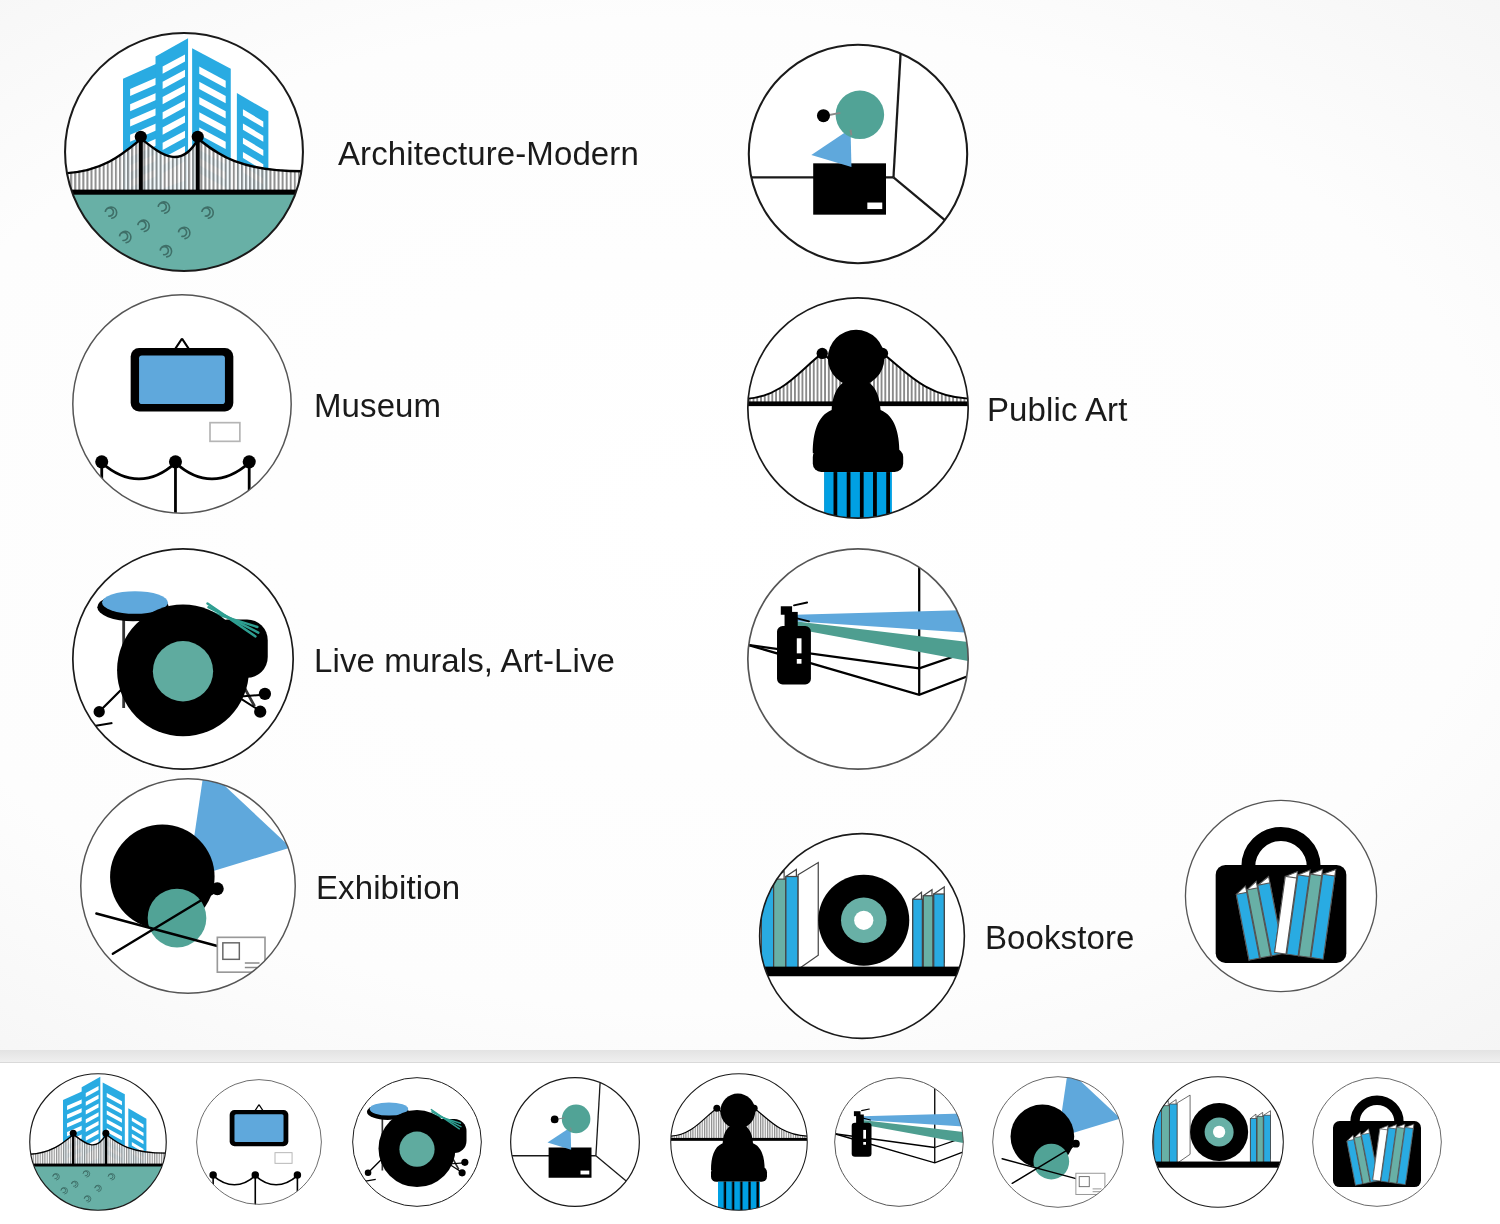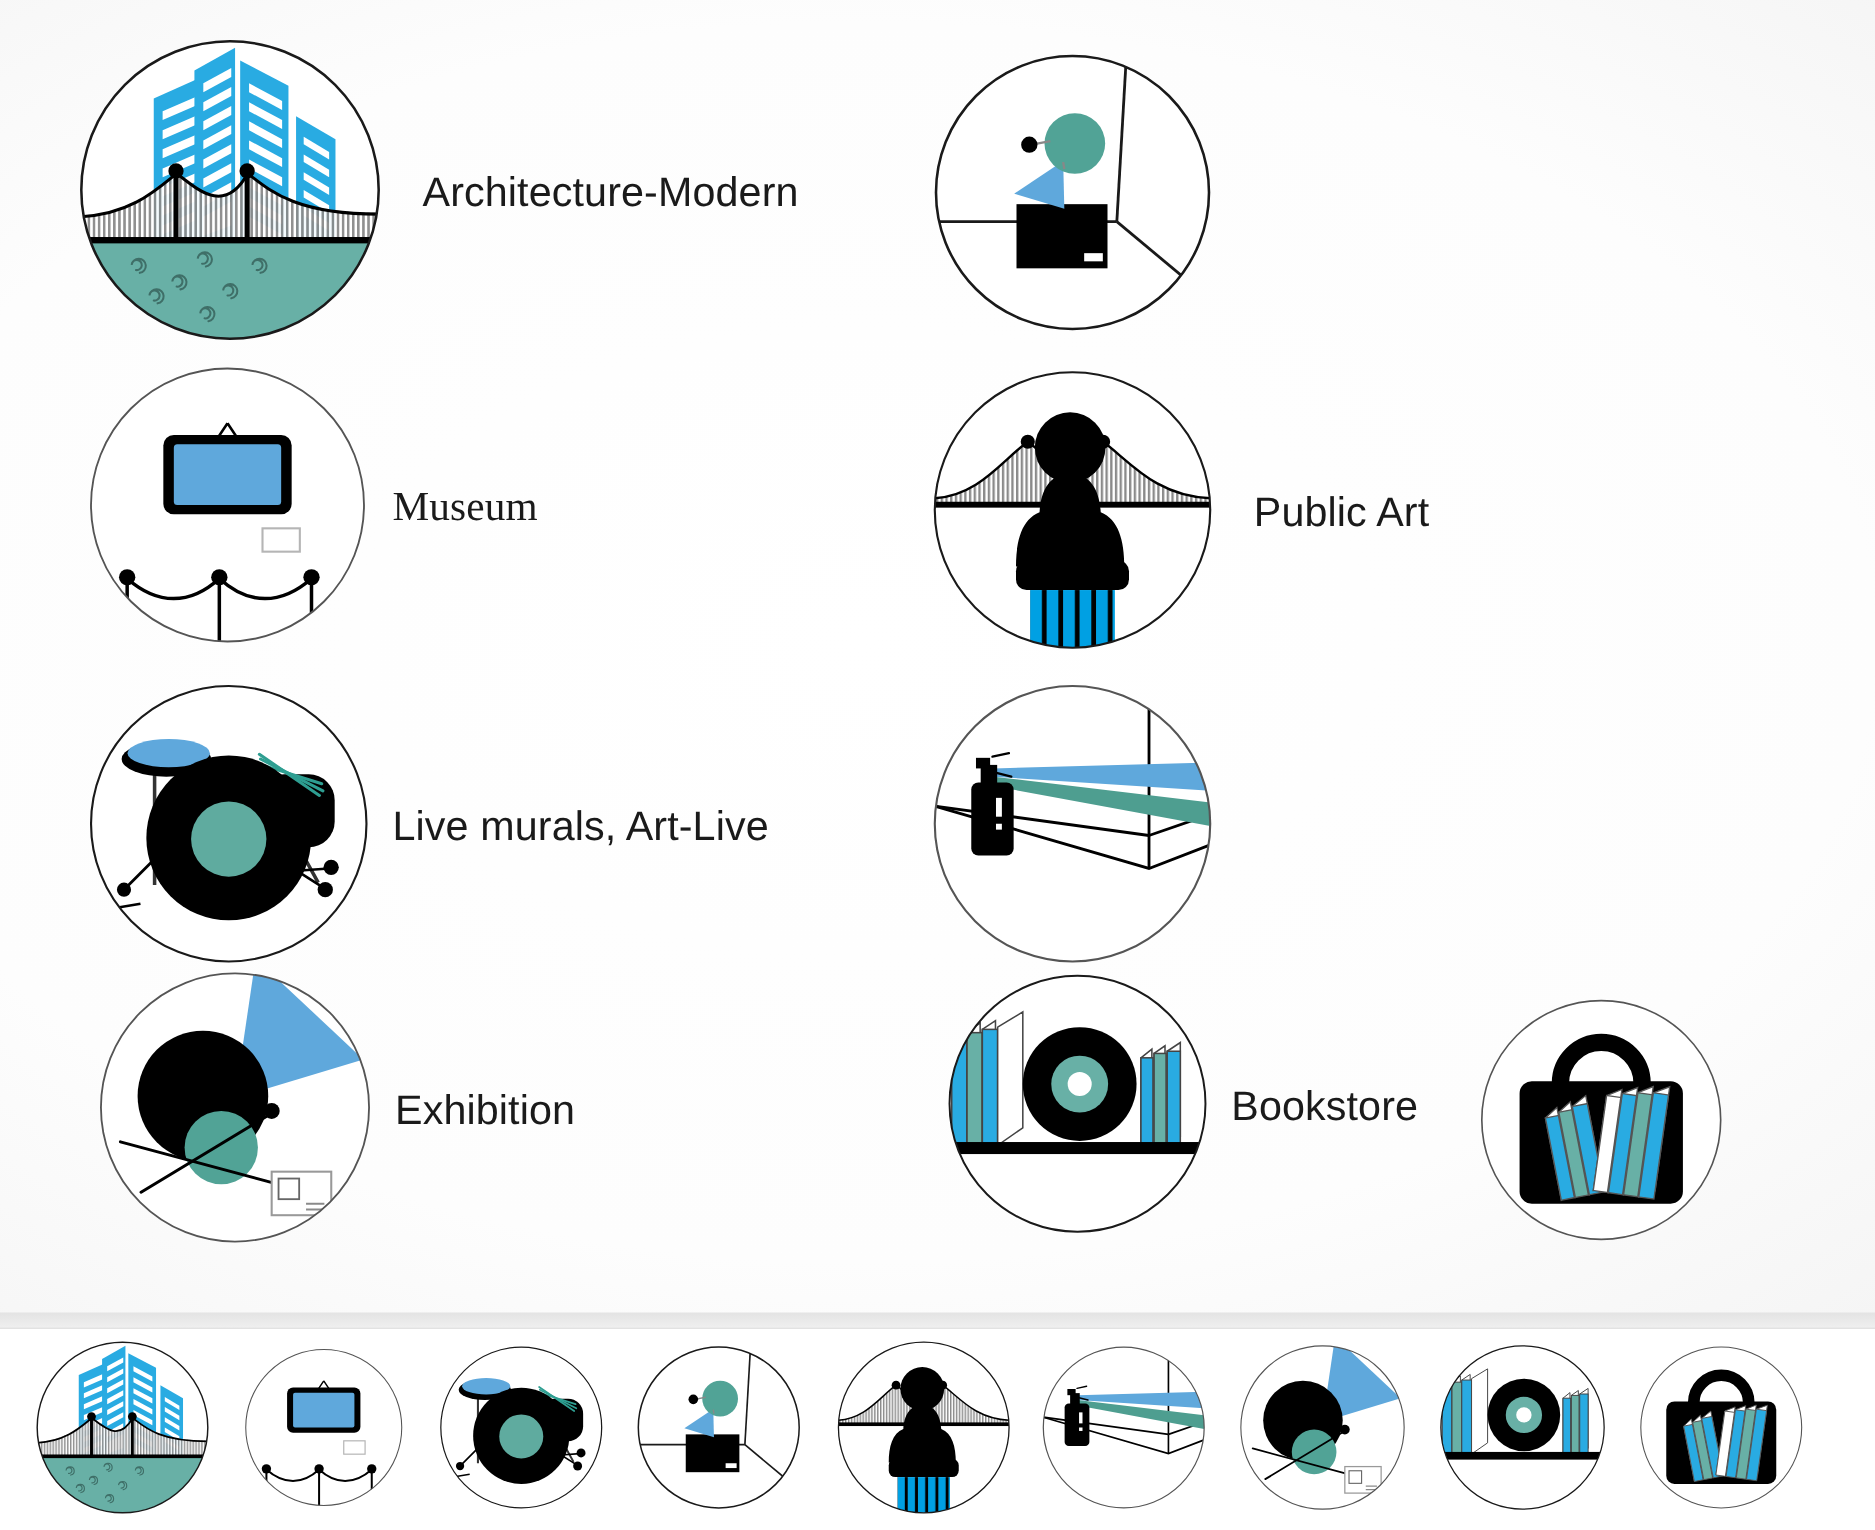--- a/index.html
+++ b/index.html
@@ -416,30 +416,30 @@
         </svg>
     </div>
   </div>
 
   <div class="icon-row" style="left:70px; top:292px;">
     <div class="icon-circle">
       <svg width="224" height="224" viewBox="0 0 240 240">
           <use href="#sym-museum"></use>
         </svg>
     </div>
-    <div class="icon-label" style="margin-left:20px;font-family:Liberation Serif, serif;">Museum</div>
+    <div class="icon-label" style="margin-left:20px;">Museum</div>
   </div>
 
   <div class="icon-row" style="left:745px; top:295px;">
     <div class="icon-circle">
       <svg width="226" height="226" viewBox="0 0 240 240">
           <use href="#sym-public-art"></use>
         </svg>
     </div>
-    <div class="icon-label" style="margin-left:32px;">Public Art</div>
+    <div class="icon-label" style="margin-left:16px;">Public Art</div>
   </div>
 
   <div class="icon-row" style="left:70px; top:546px;">
     <div class="icon-circle">
       <svg width="226" height="226" viewBox="0 0 240 240">
           <use href="#sym-live-music"></use>
         </svg>
     </div>
     <div class="icon-label" style="margin-left:18px;">Live murals, Art-Live</div>
   </div>
@@ -454,21 +454,21 @@
 
   <div class="icon-row" style="left:78px; top:776px;">
     <div class="icon-circle">
       <svg width="220" height="220" viewBox="0 0 240 240">
           <use href="#sym-exhibition"></use>
         </svg>
     </div>
     <div class="icon-label" style="margin-left:18px;">Exhibition</div>
   </div>
 
-  <div class="icon-row" style="left:757px; top:778px;">
+  <div class="icon-row" style="left:757px; top:831px;">
     <div class="icon-circle">
       <svg width="210" height="210" viewBox="0 0 240 240">
           <use href="#sym-bookstore"></use>
         </svg>
     </div>
     <div class="icon-label" style="margin-left:18px;">Bookstore</div>
   </div>
 
   <div class="icon-row" style="left:1183px; top:798px;">
     <div class="icon-circle">

